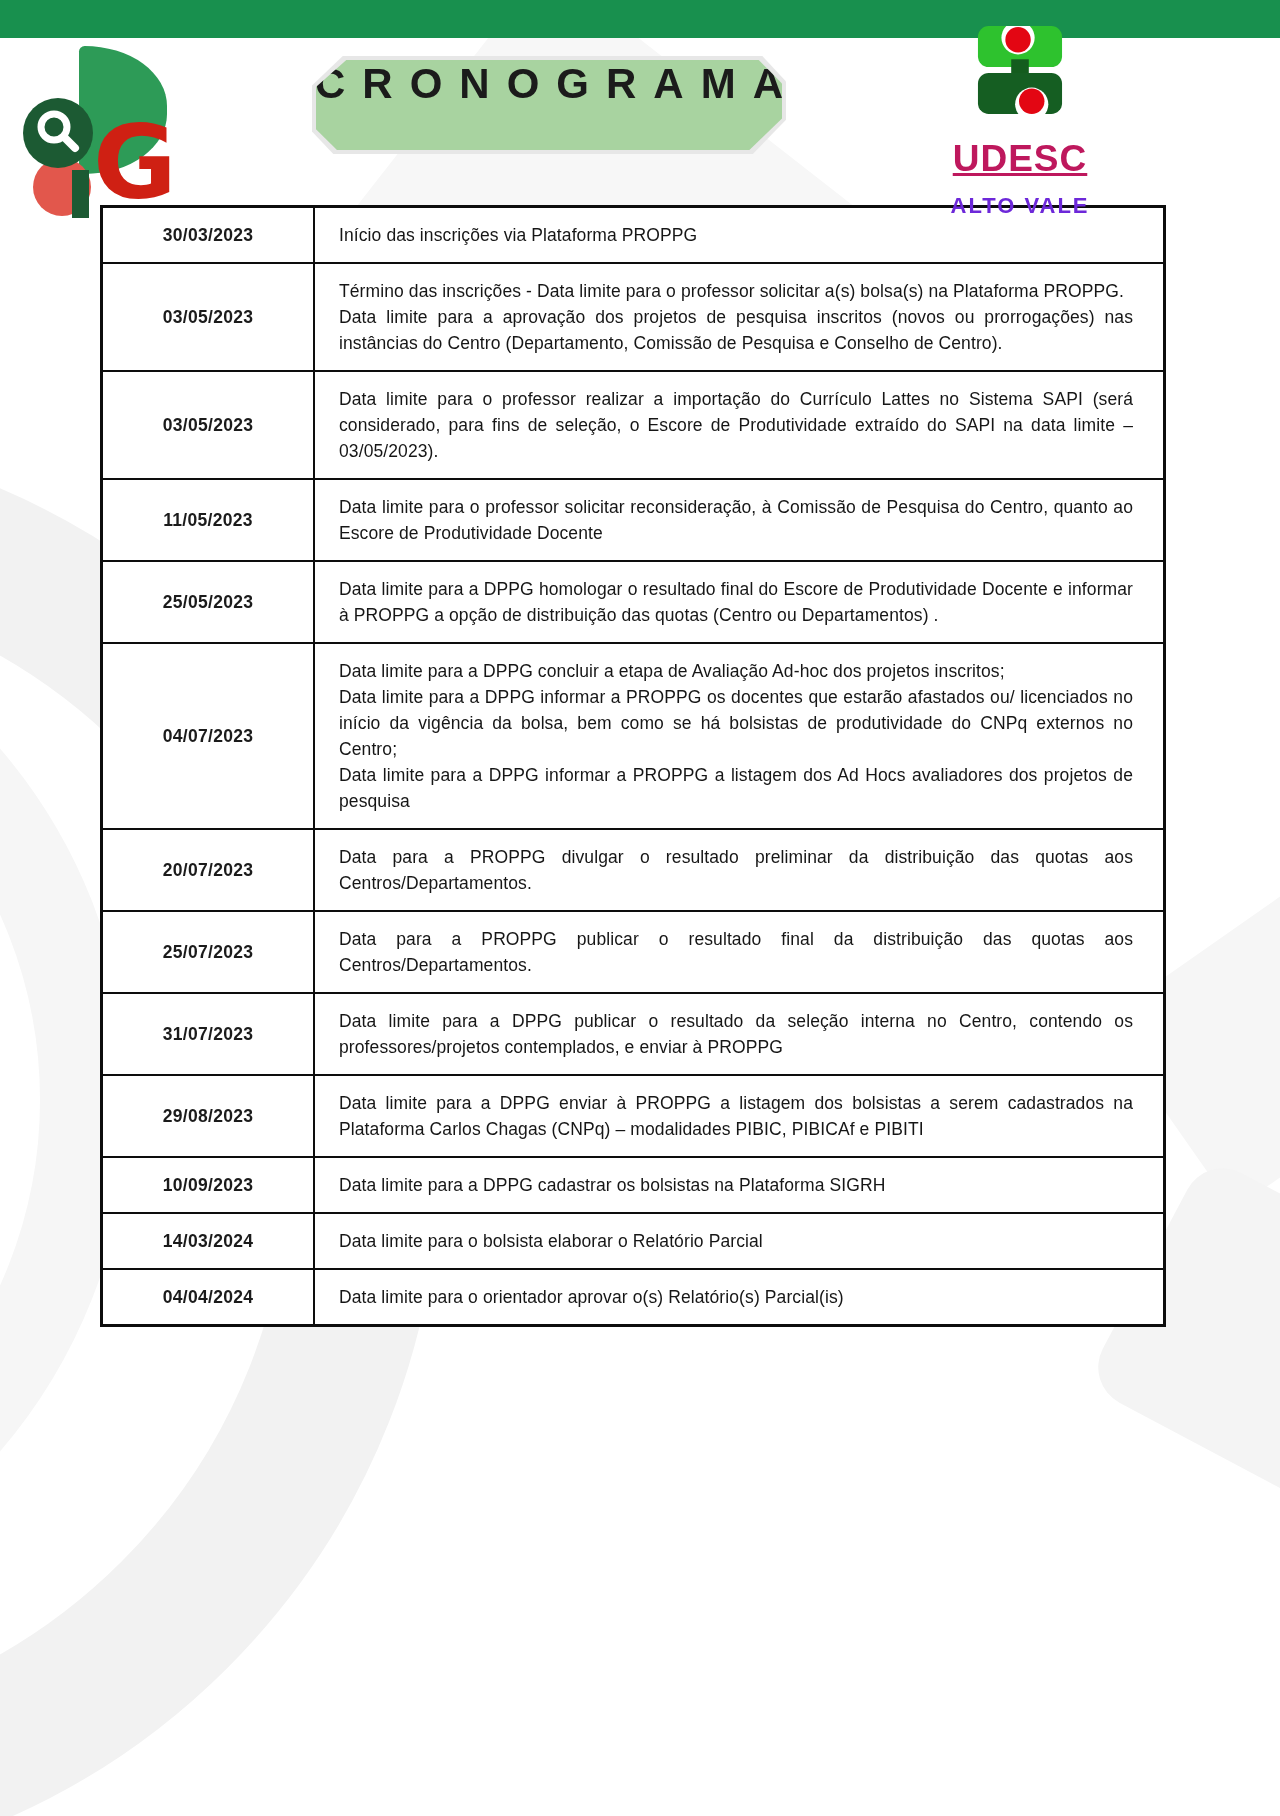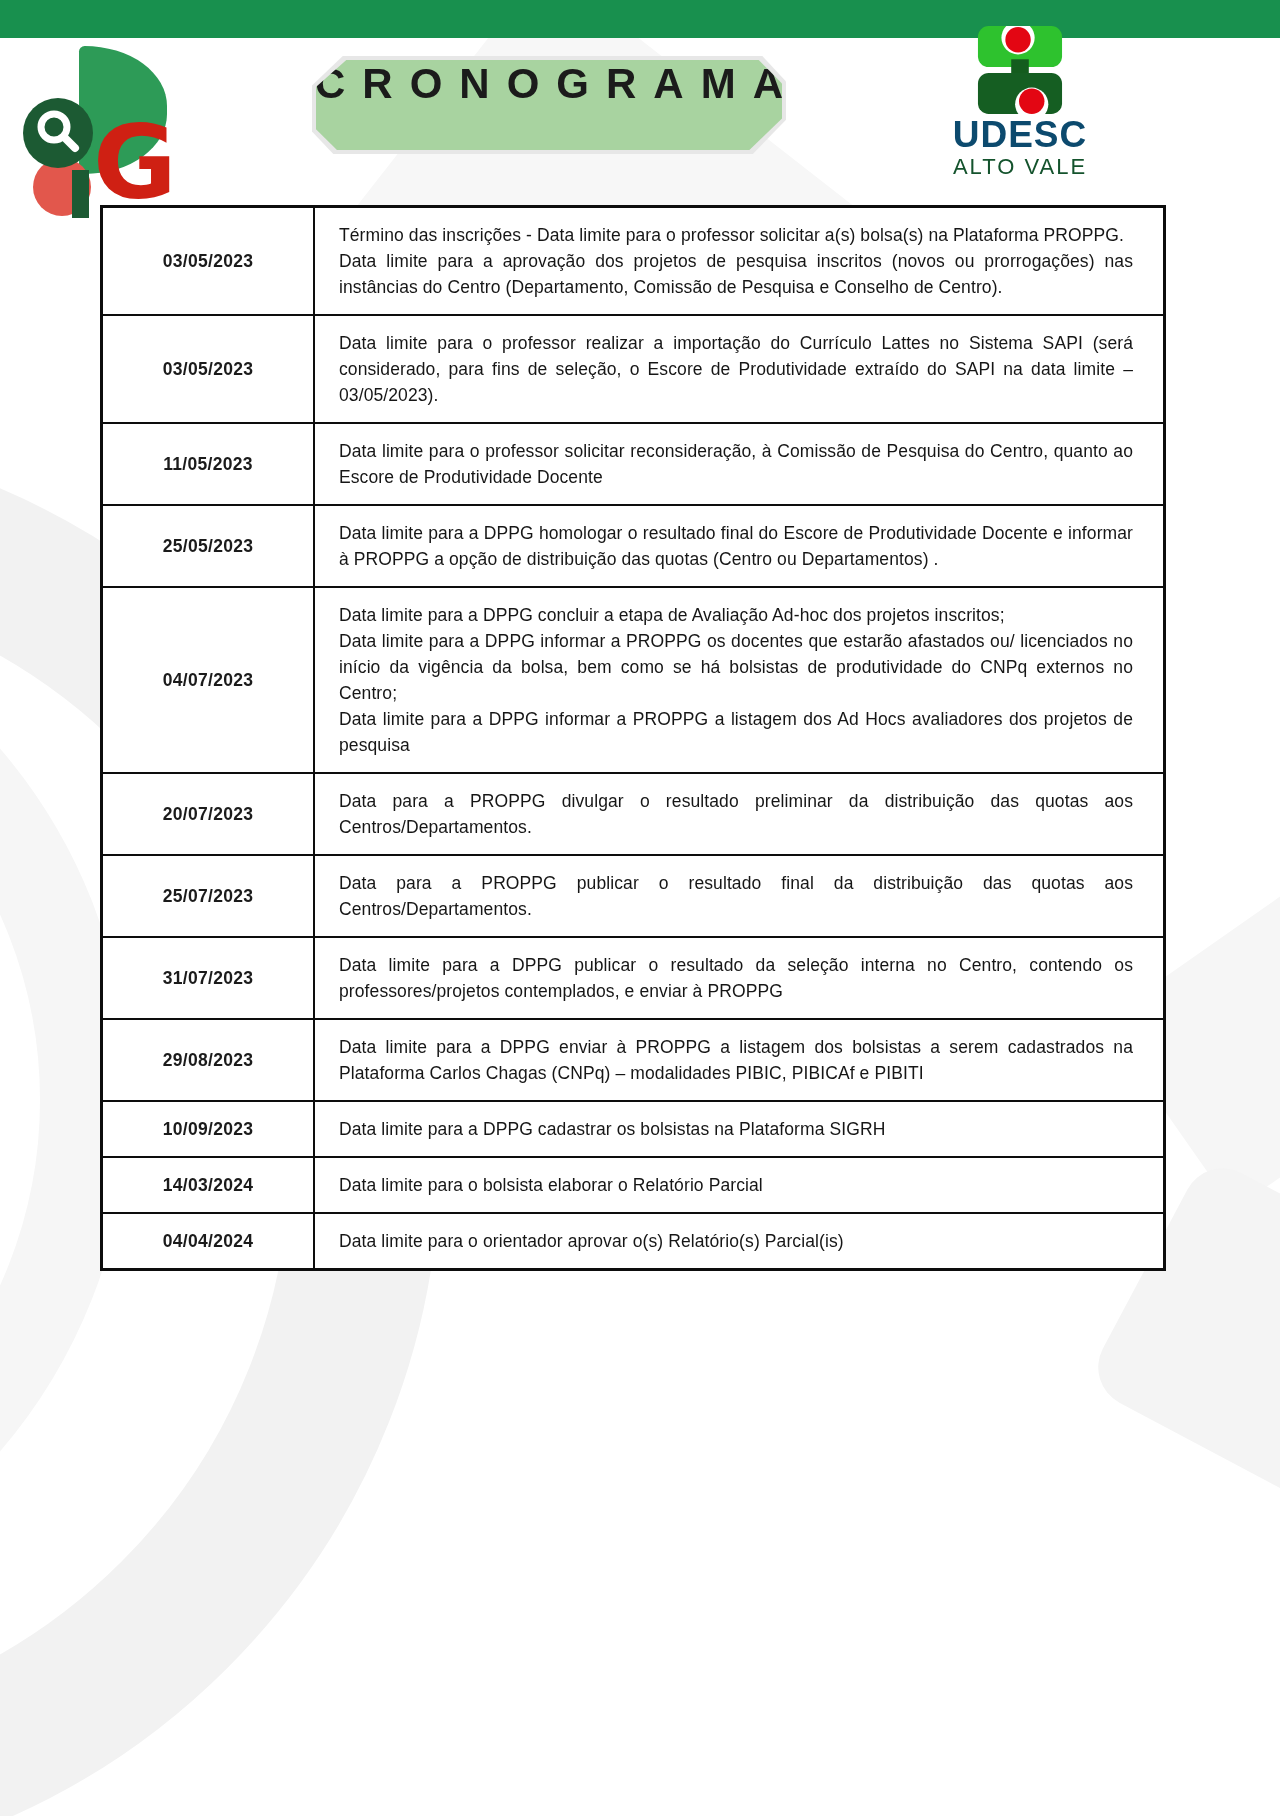--- a/index.html
+++ b/index.html
@@ -61,25 +61,25 @@
     display:flex;justify-content:center;
   }
   .pill-title{
     font-size:42px;font-weight:800;letter-spacing:17px;color:#1b1b1b;
     text-indent:17px;white-space:nowrap;
   }
   
   .udesc{position:absolute;left:930px;top:26px;width:180px;height:180px;text-align:center;}
   .udesc-symbol{display:block;margin:0 auto;width:88px;height:90px;}
   .udesc-name{
-    margin-top:0;font-size:37px;font-weight:900;letter-spacing:1px;color:#0c4a6e;
-    font-family:"Liberation Sans",sans-serif;line-height:38px;
+    margin-top:24px;font-size:37px;font-weight:900;letter-spacing:1px;color:#be185d;
+    font-family:"Liberation Sans",sans-serif;line-height:38px;text-decoration:underline;
   }
   .udesc-campus{
-    margin-top:1px;font-size:22px;font-weight:400;letter-spacing:2px;color:#14532d;line-height:24px;
+    margin-top:16px;font-size:22px;font-weight:700;letter-spacing:2px;color:#6d28d9;line-height:24px;
   }
   
   .tablewrap{position:absolute;left:100px;top:205px;width:1066px;z-index:1;}
   table.schedule{
     width:100%;border-collapse:collapse;background:#ffffff;
     border:3px solid #0d0d0d;
   }
   table.schedule td{
     border:2px solid #0d0d0d;vertical-align:middle;
   }
@@ -138,20 +138,24 @@
       </svg>
       <div class="udesc-name">UDESC</div>
       <div class="udesc-campus">ALTO VALE</div>
     </div>
   </div>
 
   <div class="tablewrap">
     <table class="schedule">
       <tbody>
           <tr>
+            <td class="date-cell">30/03/2023</td>
+            <td class="desc-cell">Início das inscrições via Plataforma PROPPG</td>
+          </tr>
+          <tr>
             <td class="date-cell">03/05/2023</td>
             <td class="desc-cell">Término das inscrições - Data limite para o professor solicitar a(s) bolsa(s) na Plataforma PROPPG.
 Data limite para a aprovação dos projetos de pesquisa inscritos (novos ou prorrogações) nas instâncias do Centro (Departamento, Comissão de Pesquisa e Conselho de Centro).</td>
           </tr>
           <tr>
             <td class="date-cell">03/05/2023</td>
             <td class="desc-cell">Data limite para o professor realizar a importação do Currículo Lattes no Sistema SAPI (será considerado, para fins de seleção, o Escore de Produtividade extraído do SAPI na data limite – 03/05/2023).</td>
           </tr>
           <tr>
             <td class="date-cell">11/05/2023</td>

